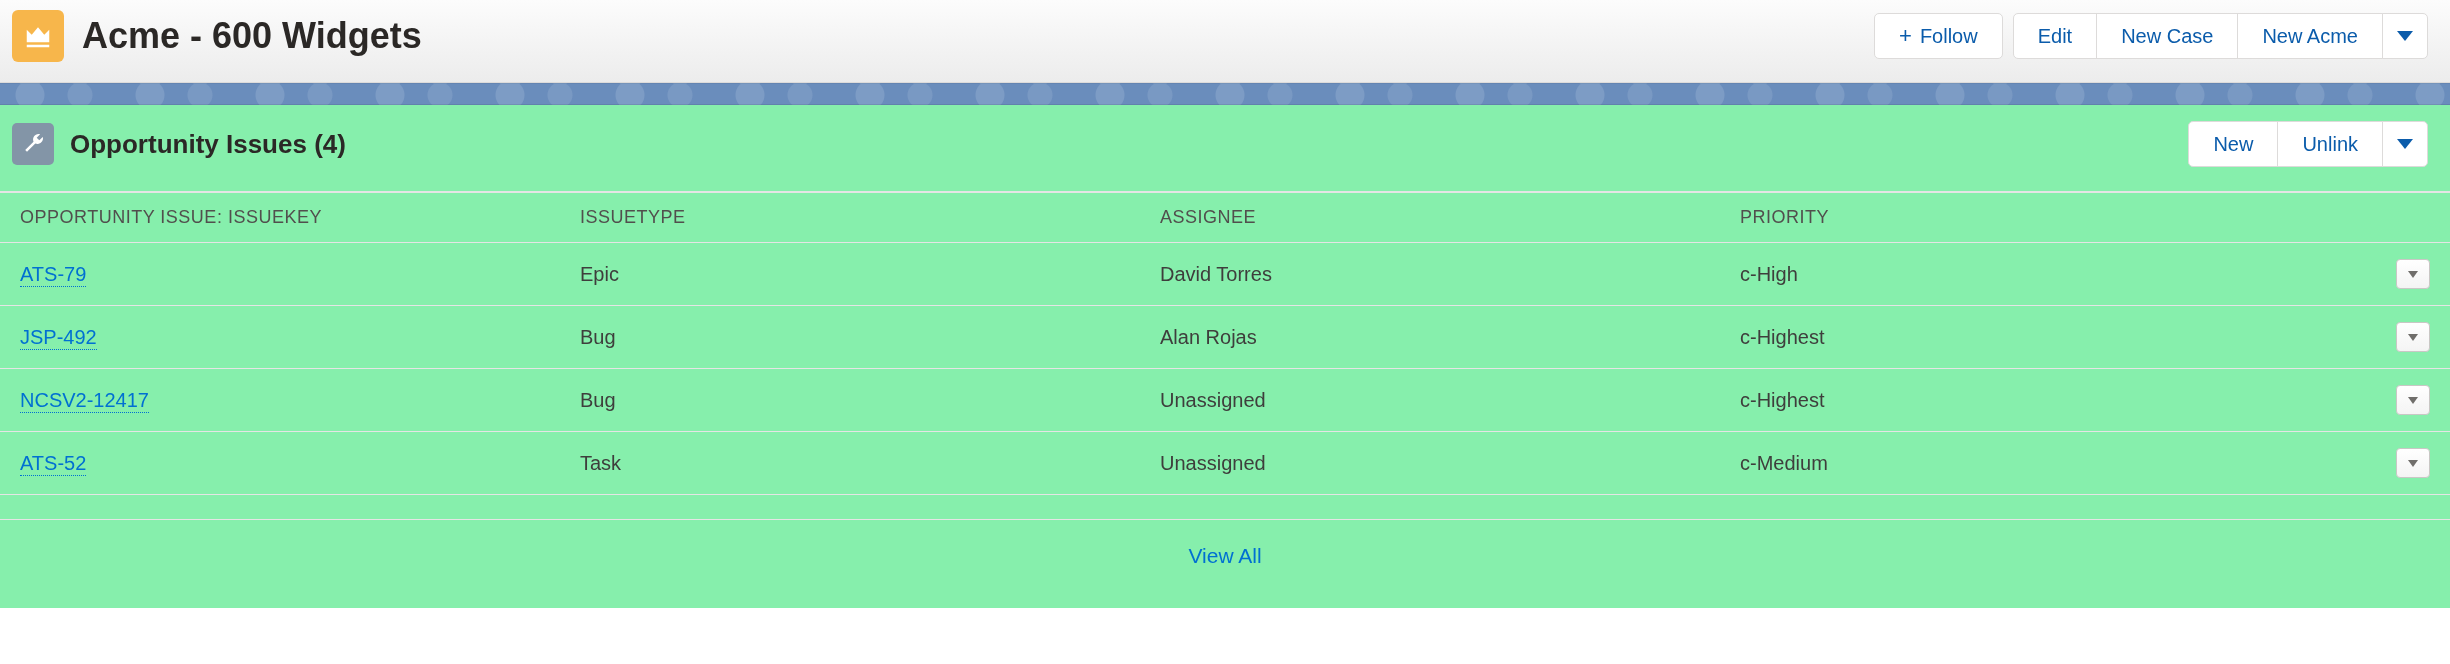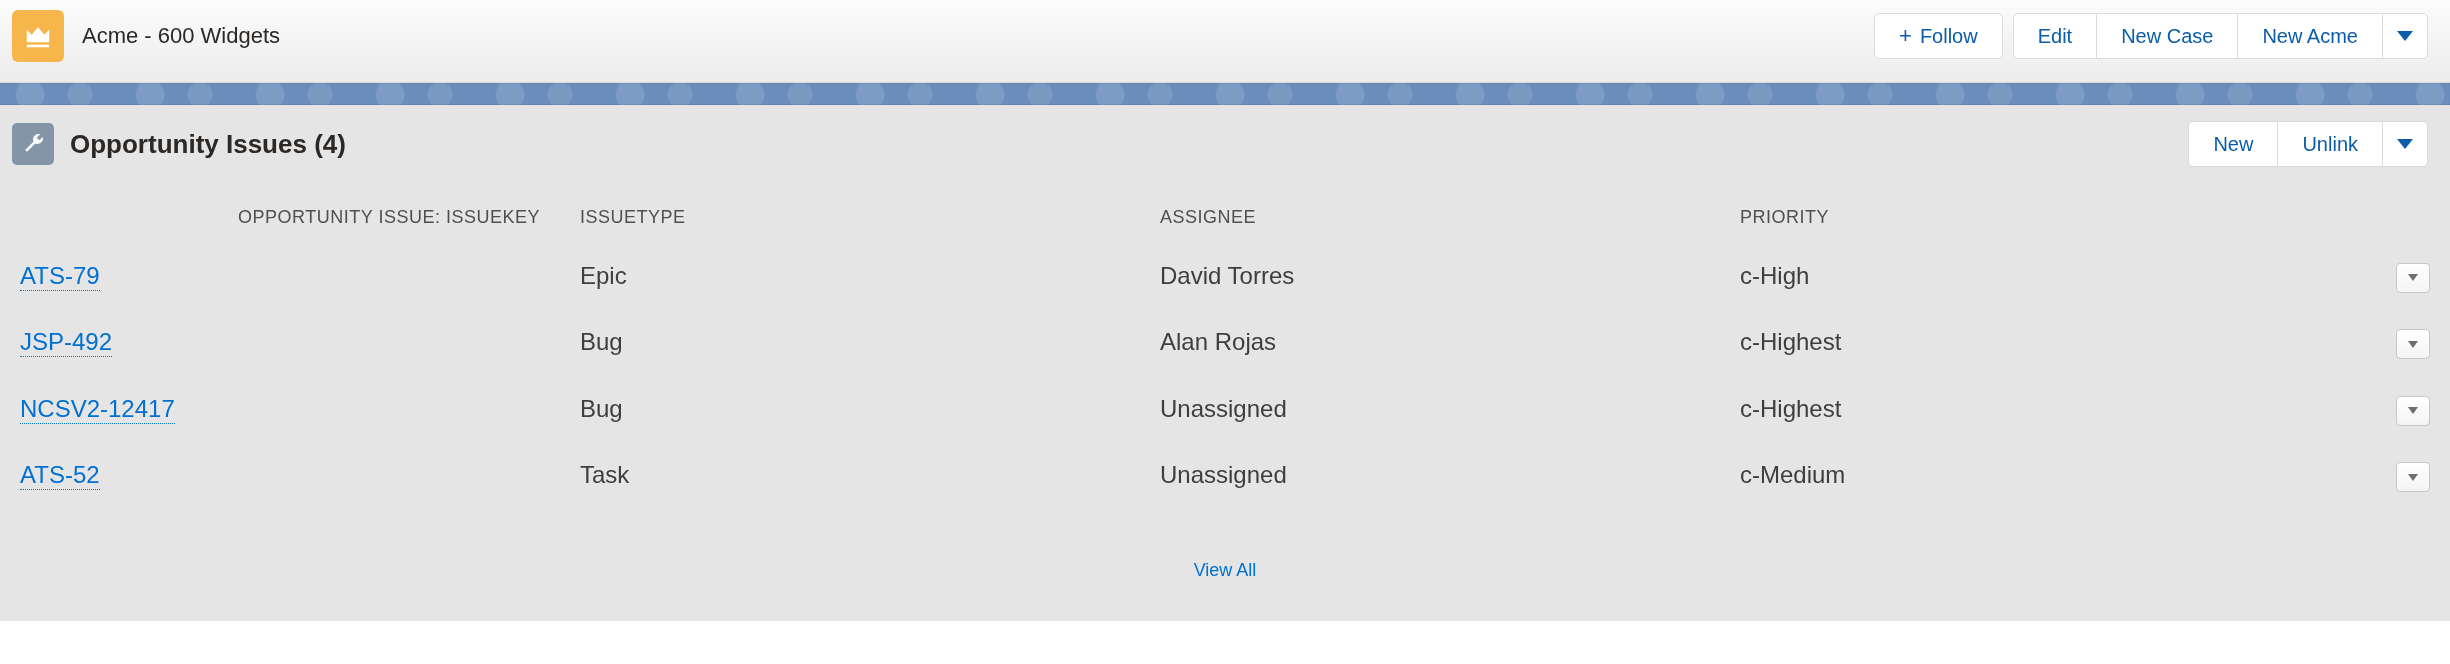--- a/index.html
+++ b/index.html
@@ -37,22 +37,22 @@
   .record-icon {
     width: 52px; height: 52px;
     border-radius: 6px;
     background: var(--icon-orange);
     display: flex; align-items: center; justify-content: center;
     flex: 0 0 auto;
     margin-right: 18px;
   }
   .record-icon svg { width: 30px; height: 30px; fill: #ffffff; }
   .page-title {
-    font-size: 22px;
-    font-weight: 400;
+    font-size: 36px;
+    font-weight: 700;
     color: var(--text-header);
     line-height: 1.1;
   }
   .header-spacer { flex: 1 1 auto; }
   .btn {
     background: #ffffff;
     border: 1px solid var(--border-gray);
     border-radius: 5px;
     color: var(--btn-blue);
     font-size: 20px;
@@ -95,21 +95,21 @@
     background-color: var(--bg-pattern);
     background-image: radial-gradient(circle at 30px 11px, rgba(255,255,255,0.13) 14px, transparent 15px),
                       radial-gradient(circle at 80px 11px, rgba(255,255,255,0.10) 12px, transparent 13px);
     background-size: 120px 22px;
     border-top: 1px solid rgba(0,0,0,0.05);
     border-bottom: 1px solid rgba(0,0,0,0.08);
   }
 
   
   .panel {
-    background: #e5e5e5;
+    background: #86efac;
   }
   .panel-head {
     display: flex;
     align-items: center;
     padding: 16px 22px 24px 12px;
     border-bottom: 2px solid var(--border-light);
   }
   .panel-icon {
     width: 42px; height: 42px;
     border-radius: 5px;
@@ -130,28 +130,28 @@
   .tbl th {
     text-align: left;
     font-size: 18px;
     font-weight: 400;
     letter-spacing: 0.5px;
     color: var(--col-label);
     padding: 14px 20px 14px 20px;
     border-bottom: 1px solid var(--border-light);
     text-transform: uppercase;
   }
-  .tbl th:first-child { padding-left: 20px; text-align: right; }
+  .tbl th:first-child { padding-left: 20px; }
   .col-key { width: 560px; }
   .col-type { width: 580px; }
   .col-assignee { width: 580px; }
   .col-priority { width: auto; }
   .col-menu { width: 90px; }
   .tbl td {
-    font-size: 24px;
+    font-size: 20px;
     padding: 16px 20px;
     border-bottom: 1px solid var(--border-light);
     color: var(--text-dark);
     vertical-align: middle;
   }
   .link {
     color: var(--link-blue);
     text-decoration: none;
     border-bottom: 1px dotted var(--link-blue);
     padding-bottom: 1px;
@@ -169,21 +169,21 @@
 
   
   .view-all-wrap {
     border-top: 1px solid var(--border-light);
     margin-top: 24px;
     text-align: center;
     padding: 24px 0 40px;
   }
   .view-all {
     color: var(--link-blue);
-    font-size: 18px;
+    font-size: 21px;
     text-decoration: none;
     cursor: pointer;
   }
 </style>
 </head>
 <body>
 
 <div class="header-bar">
   <div class="record-icon">
     <svg viewBox="0 0 24 24">

